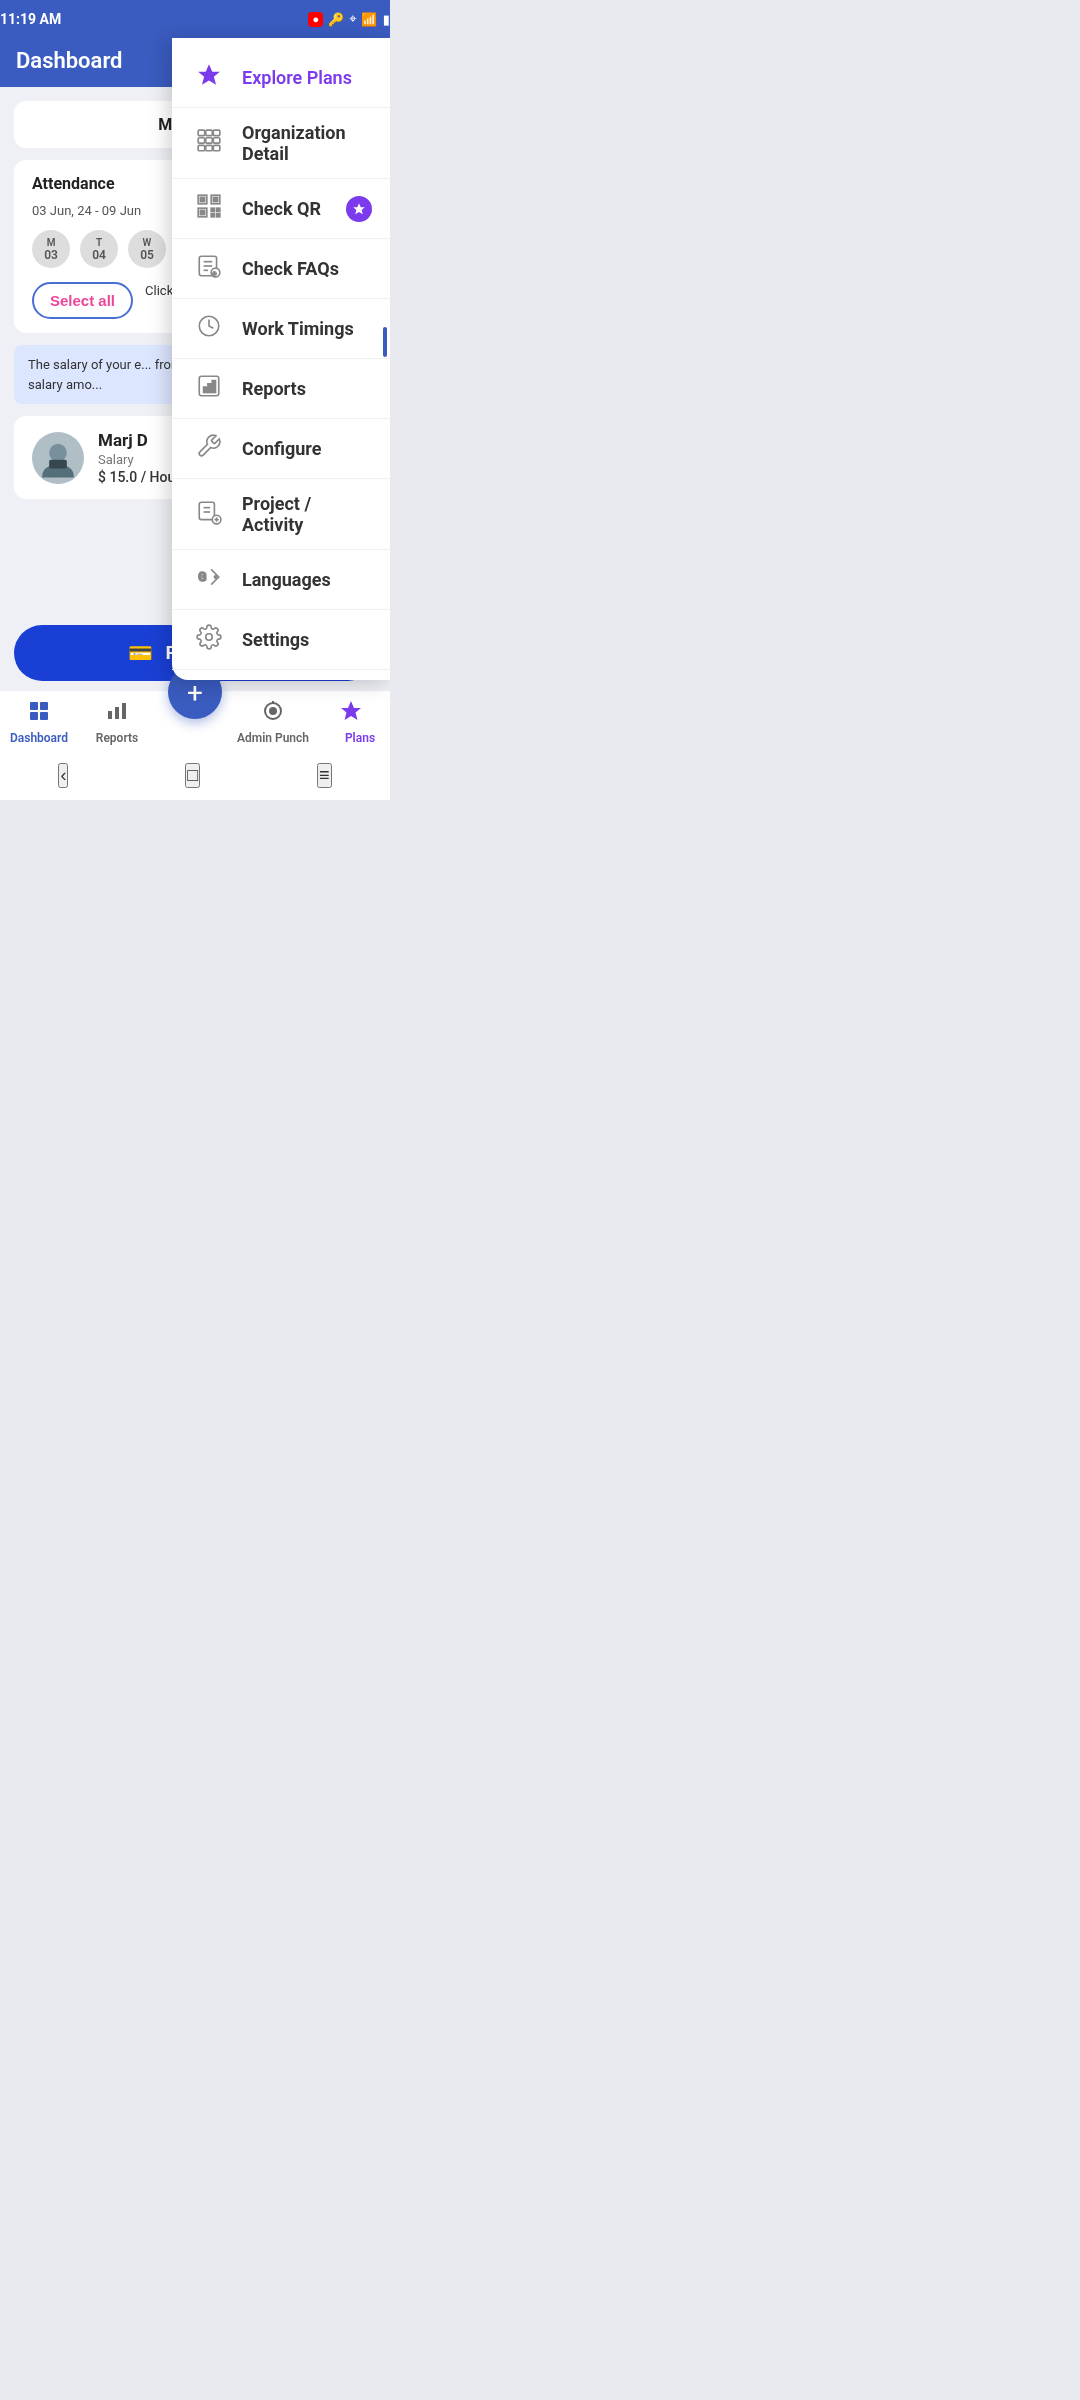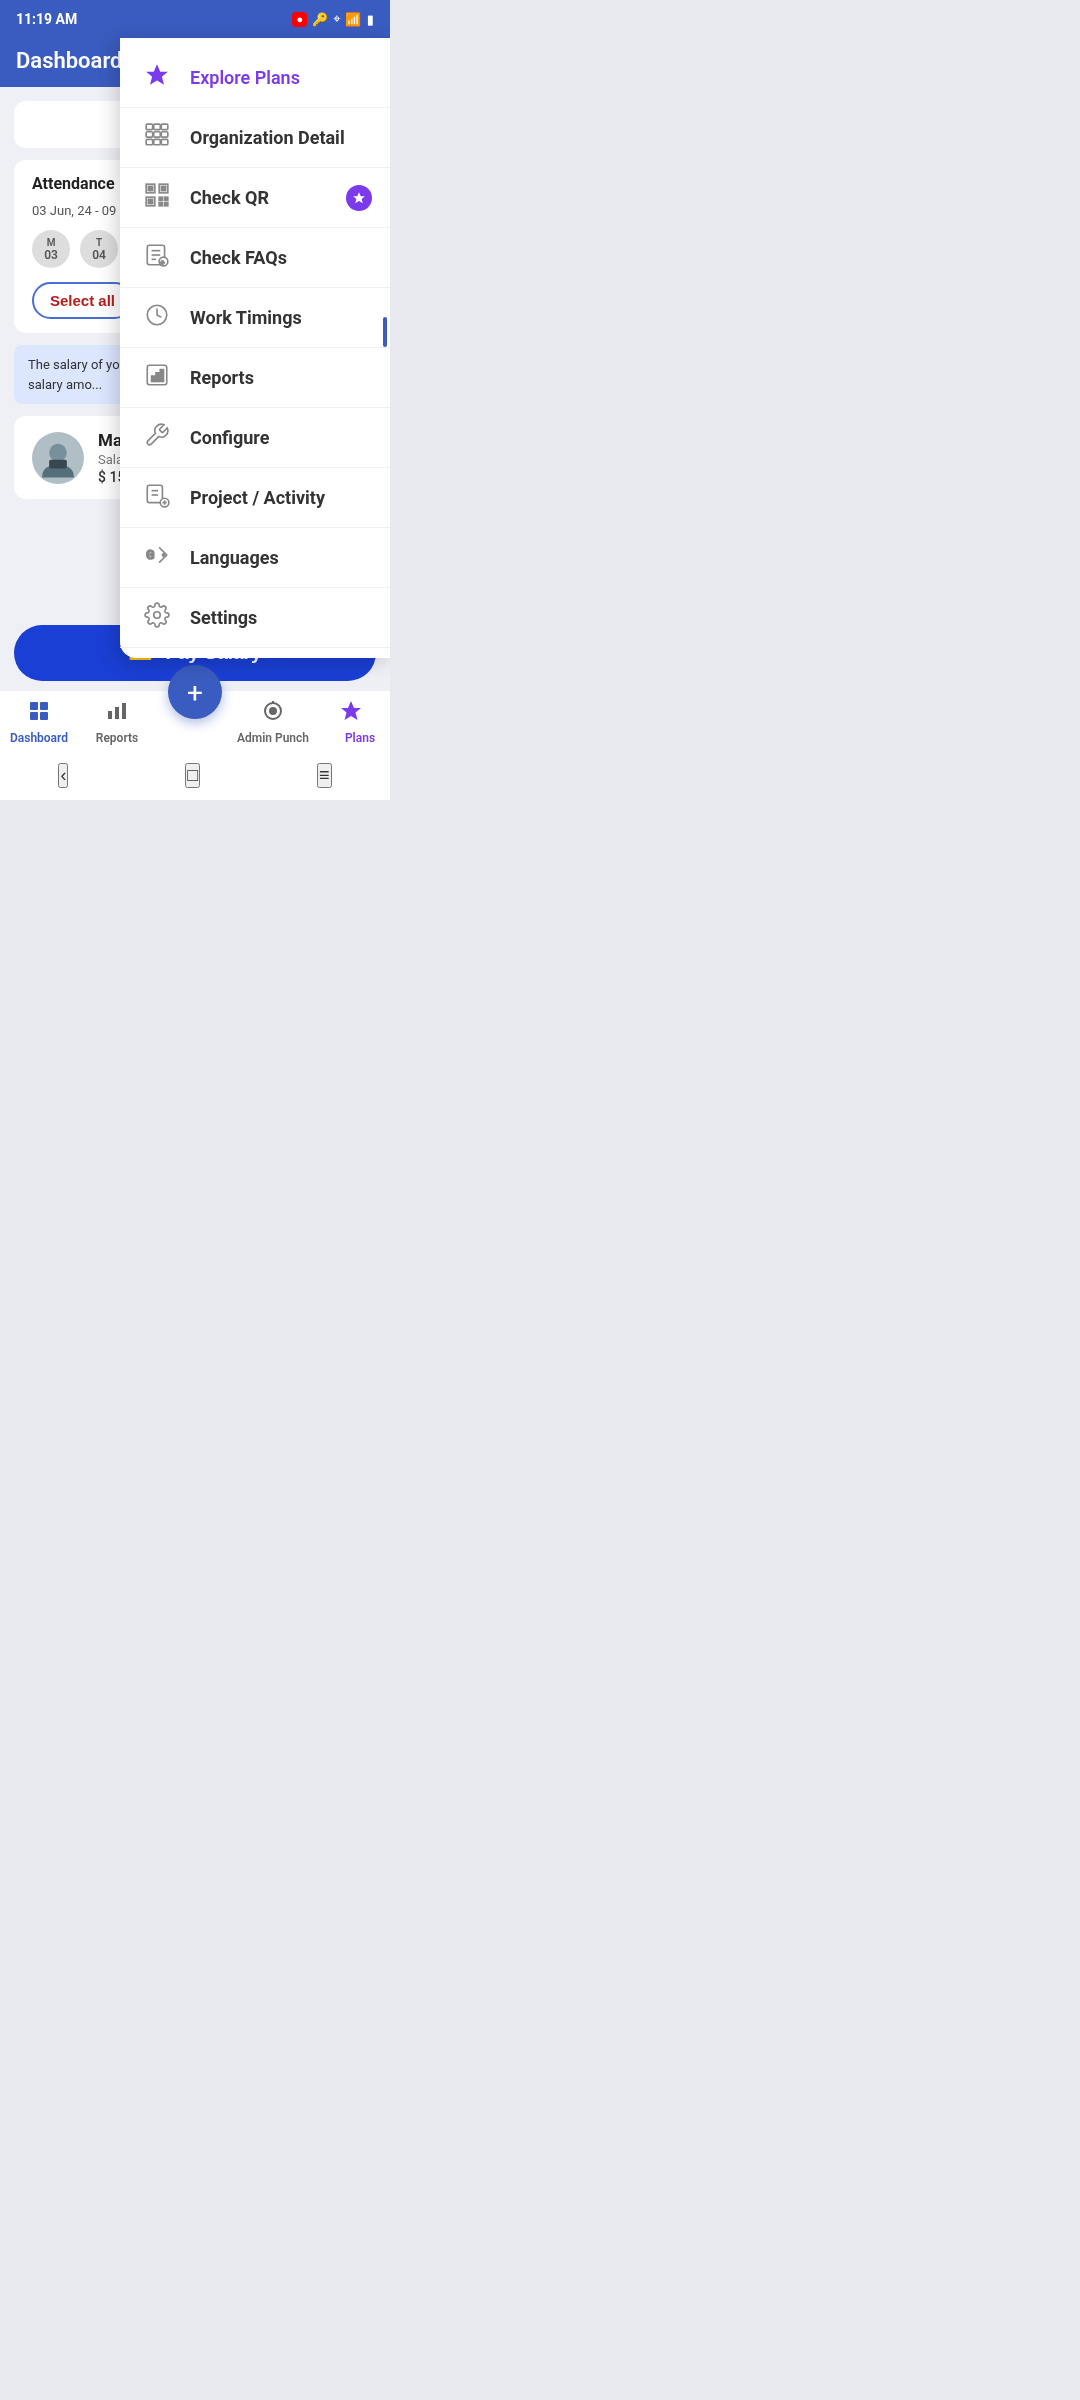--- a/index.html
+++ b/index.html
@@ -13,21 +13,21 @@
       position: relative;
       overflow-x: hidden;
     }
 
     
     .status-bar {
       background: #3a5bbf;
       display: flex;
       align-items: center;
       justify-content: space-between;
-      padding: 8px 16px;
+      padding: 8px 0;
       height: 38px;
     }
     .status-time {
       color: white;
       font-size: 14px;
       font-weight: 700;
     }
     .status-icons {
       display: flex;
       align-items: center;
@@ -123,21 +123,21 @@
     .select-row {
       display: flex;
       align-items: flex-start;
       gap: 12px;
       margin-top: 14px;
     }
     .select-all-btn {
       border: 2px solid #4a6fd4;
       border-radius: 24px;
       padding: 8px 16px;
-      color: #b91c1c;
+      color: #ec4899;
       font-size: 15px;
       font-weight: 600;
       background: white;
       white-space: nowrap;
     }
     .click-info {
       font-size: 13px;
       color: #333;
       line-height: 1.4;
     }
@@ -255,21 +255,21 @@
       justify-content: space-around;
       padding: 12px 0;
     }
     .sys-nav-btn { font-size: 18px; color: #333; cursor: pointer; }
 
     
     .dropdown-overlay {
       position: absolute;
       top: 38px; 
       right: 0;
-      width: 270px;
+      width: 218px;
       background: white;
       border-radius: 0 0 0 16px;
       box-shadow: -4px 4px 20px rgba(0,0,0,0.18);
       z-index: 100;
       padding: 10px 0;
     }
 
     .menu-item {
       display: flex;
       align-items: center;

